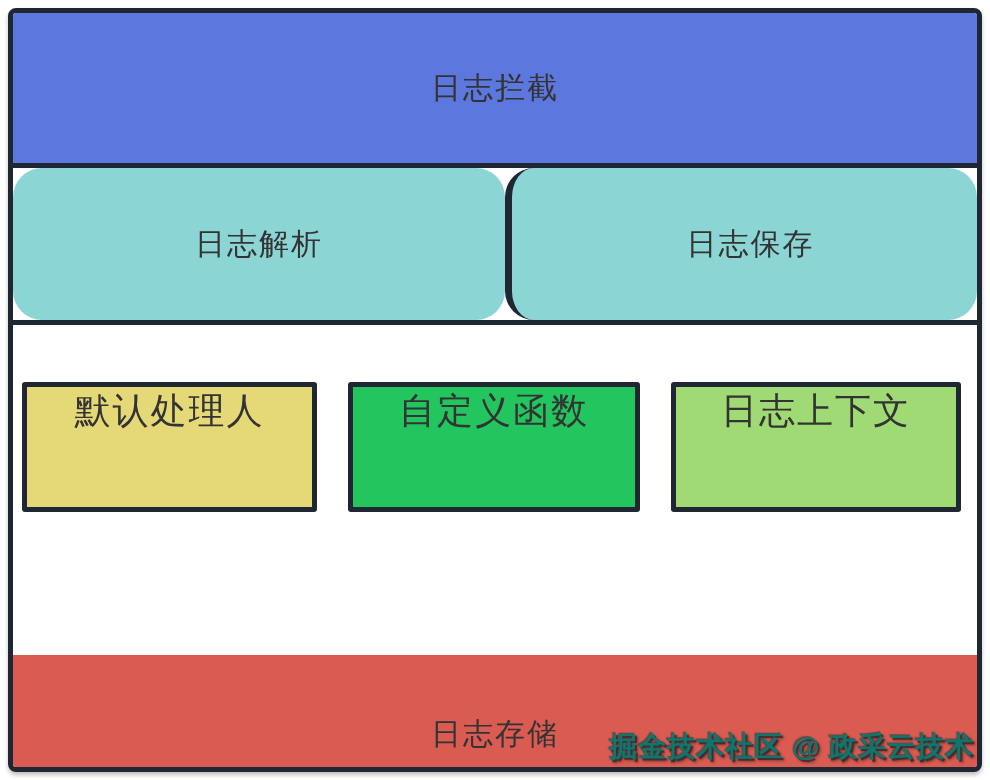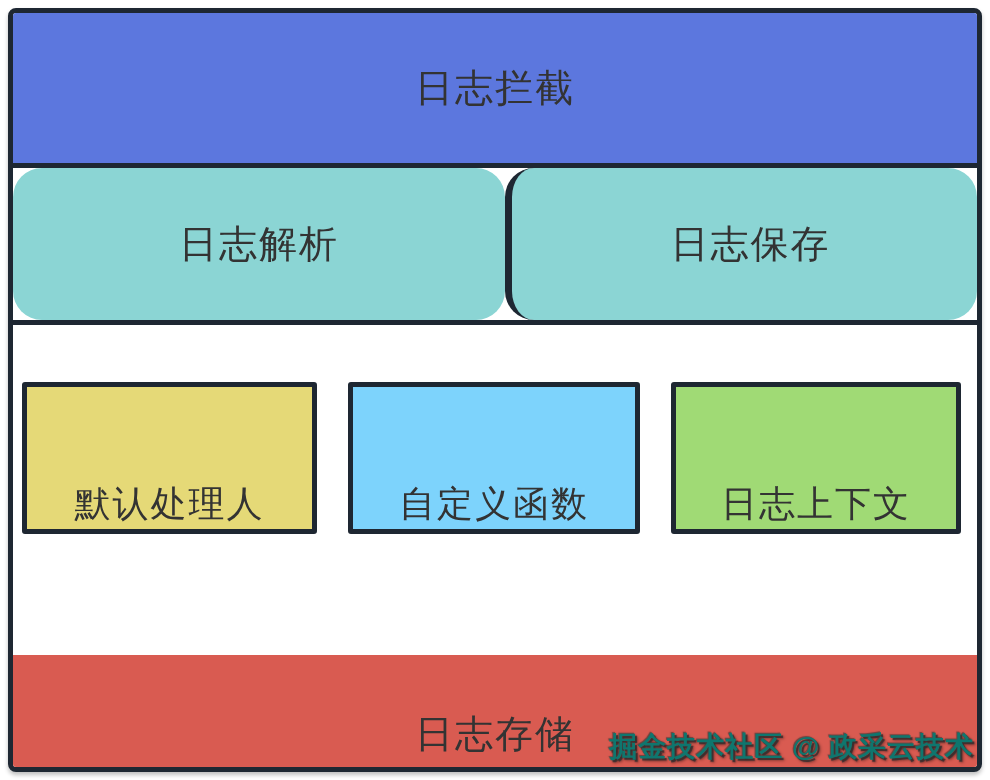--- a/index.html
+++ b/index.html
@@ -29,21 +29,21 @@
     background: #ffffff;
     box-shadow: 0 3px 4px rgba(0,0,0,0.25);
   }
   .row {
     display: flex;
     align-items: center;
     justify-content: center;
     box-sizing: border-box;
   }
   .label {
-    font-size: 38px;
+    font-size: 30px;
     color: #333333;
     letter-spacing: 2px;
   }
   .row-blue {
     height: 155px;
     background: #5c77de;
     border-bottom: 5px solid #1e2732;
   }
   .row-teal {
     height: 152px;
@@ -65,33 +65,33 @@
   .row-white {
     height: 273px;
     background: #ffffff;
     display: flex;
     align-items: flex-start;
     justify-content: flex-start;
     padding: 57px 0 0 9px;
     gap: 31px;
   }
   .component {
-    height: 152px;
+    height: 130px;
     box-sizing: border-box;
     border: 5px solid #1e2732;
     border-radius: 3px;
     display: flex;
-    align-items: flex-end;
+    align-items: flex-start;
     justify-content: center;
     font-size: 36px;
     color: #333333;
     letter-spacing: 2px;
   }
   .component-1 { width: 295px; background: #e5d977; }
-  .component-2 { width: 292px; background: #7dd3fc; }
+  .component-2 { width: 292px; background: #22c55e; }
   .component-3 { width: 290px; background: #a0da75; }
   .row-red {
     height: 159px;
     background: #d95b51;
   }
   .watermark {
     position: absolute;
     right: 16px;
     bottom: 14px;
     font-size: 28px;

